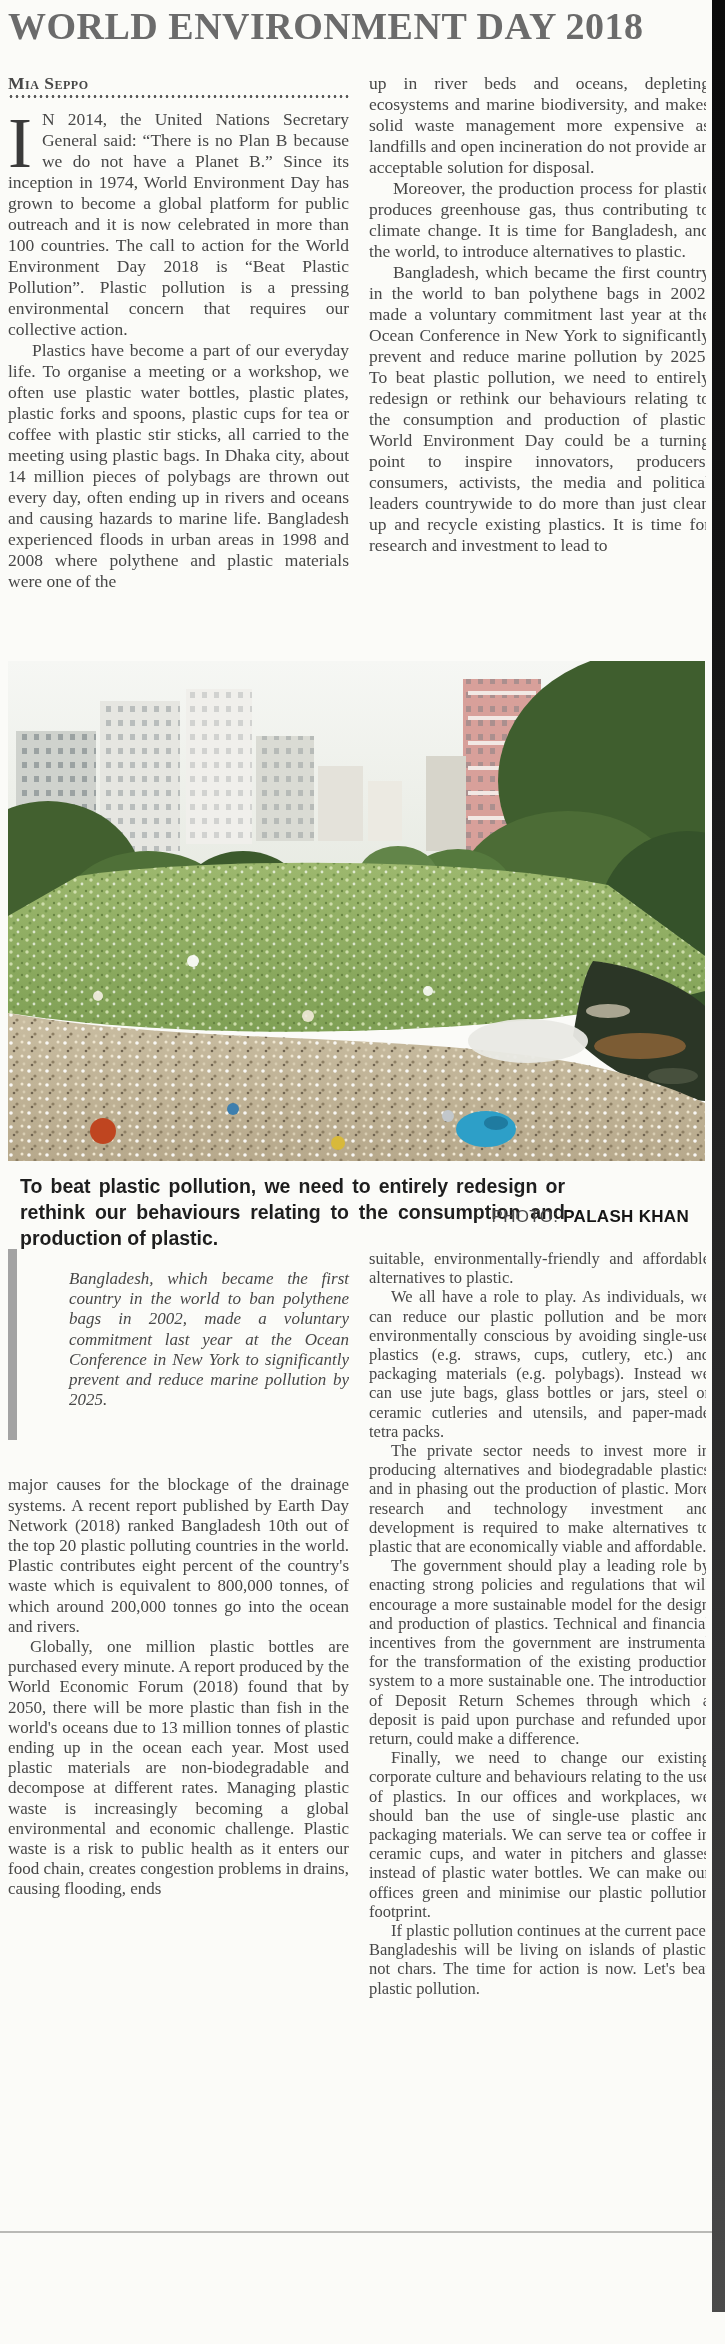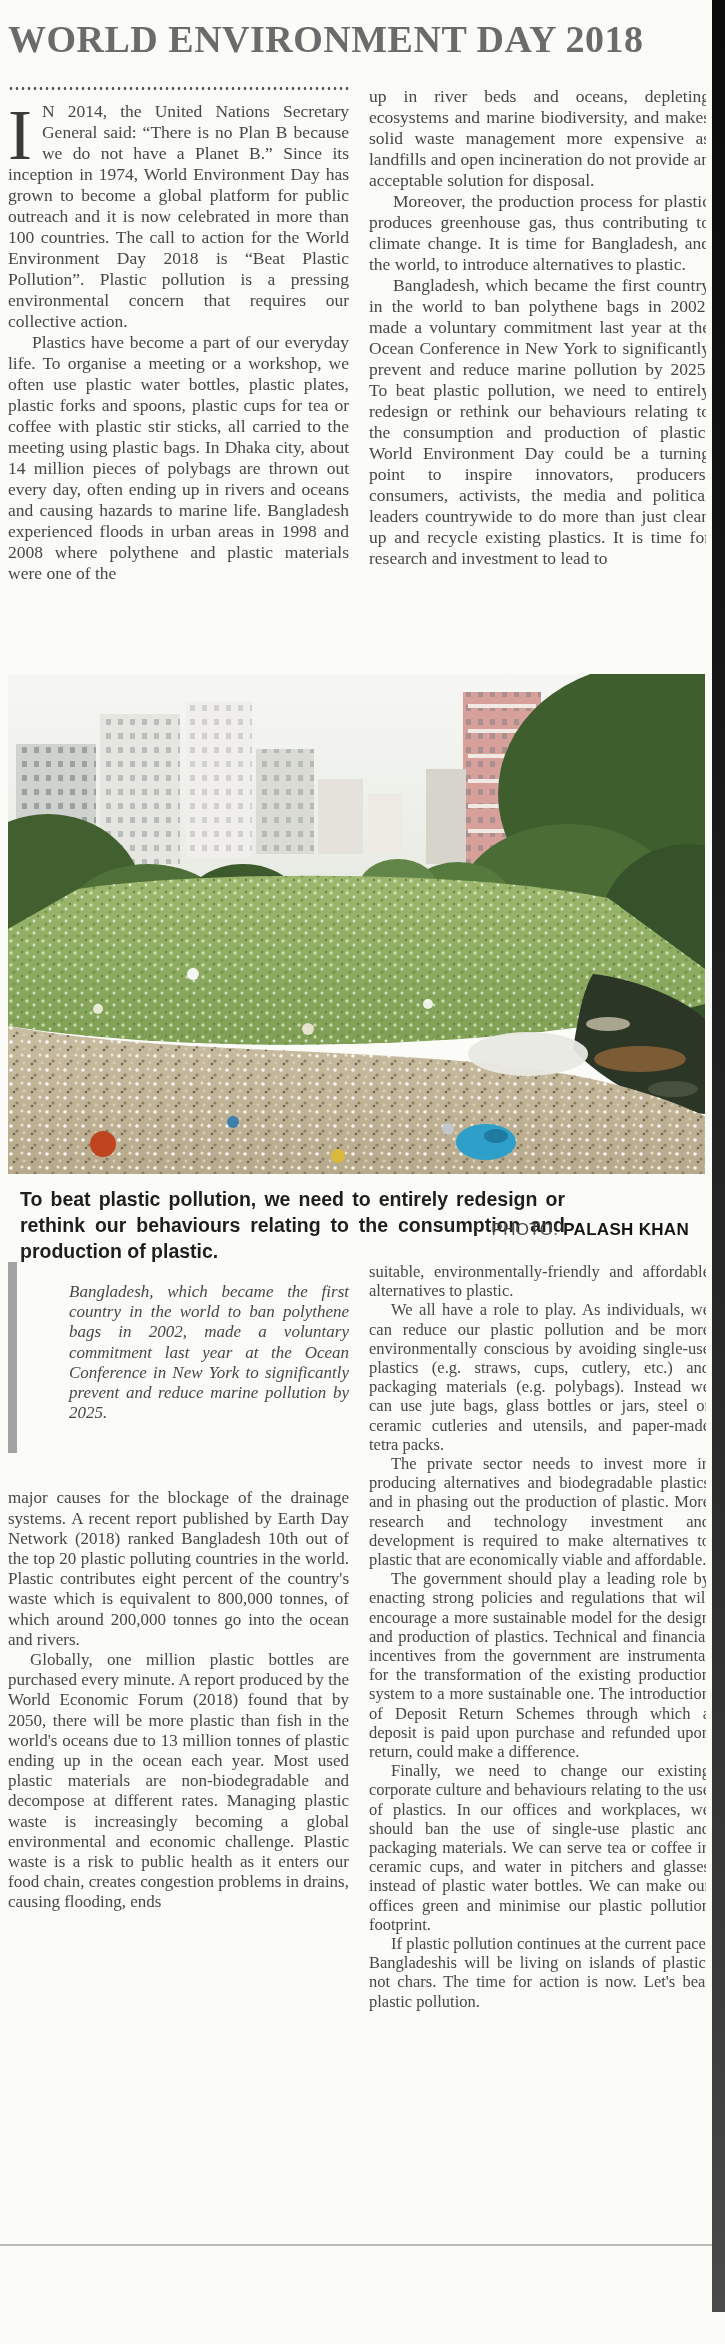--- a/index.html
+++ b/index.html
@@ -14,21 +14,21 @@
   }
   .edge-strip {
     position:absolute; top:0; right:0; width:13px; height:2312px;
     background:linear-gradient(180deg,#0b0b0b 0%,#141414 25%,#262626 55%,#3a3a3a 85%,#4a4a4a 100%);
     z-index:6;
   }
   .content { position:relative; padding:0 19px 0 8px; }
 
   
   .kicker {
-    margin:0; padding-top:20px;
+    margin:0; padding-top:7px;
     font-size:38px; font-weight:bold; letter-spacing:.5px;
     color:#6b6b6b; line-height:1.05;
   }
   .headline {
     margin:2px 0 0 0;
     font-size:77px; font-weight:400; letter-spacing:-1px;
     color:#363636; line-height:1.0; white-space:nowrap;
   }
 
   
@@ -109,20 +109,21 @@
 
 <div class="page">
   <div class="edge-strip"></div>
 
   <div class="content">
 
     <h2 class="kicker">WORLD ENVIRONMENT DAY 2018</h2>
 
     <div class="cols upper-cols">
       <div class="col body-text">
+        <p class="byline">Mia Seppo</p>
         <div class="dotted"></div>
         <p><span class="dropcap">I</span><span>N 2014, the United Nations Secretary General said: “There is no Plan B because we do not have a Planet B.” Since its inception in 1974, World Environment Day has grown to become a global platform for public outreach and it is now celebrated in more than 100 countries. The call to action for the World Environment Day 2018 is “Beat Plastic Pollution”. Plastic pollution is a pressing environmental concern that requires our collective action.</span></p>
         <p class="indent">Plastics have become a part of our everyday life. To organise a meeting or a workshop, we often use plastic water bottles, plastic plates, plastic forks and spoons, plastic cups for tea or coffee with plastic stir sticks, all carried to the meeting using plastic bags. In Dhaka city, about 14 million pieces of polybags are thrown out every day, often ending up in rivers and oceans and causing hazards to marine life. Bangladesh experienced floods in urban areas in 1998 and 2008 where polythene and plastic materials were one of the</p>
       </div>
       <div class="col body-text">
         <p>up in river beds and oceans, depleting ecosystems and marine biodiversity, and makes solid waste management more expensive as landfills and open incineration do not provide an acceptable solution for disposal.</p>
         <p class="indent">Moreover, the production process for plastic produces greenhouse gas, thus contributing to climate change. It is time for Bangladesh, and the world, to introduce alternatives to plastic.</p>
         <p class="indent">Bangladesh, which became the first country in the world to ban polythene bags in 2002, made a voluntary commitment last year at the Ocean Conference in New York to significantly prevent and reduce marine pollution by 2025. To beat plastic pollution, we need to entirely redesign or rethink our behaviours relating to the consumption and production of plastic. World Environment Day could be a turning point to inspire innovators, producers, consumers, activists, the media and political leaders countrywide to do more than just clean up and recycle existing plastics. It is time for research and investment to lead to</p>
       </div>
     </div>

